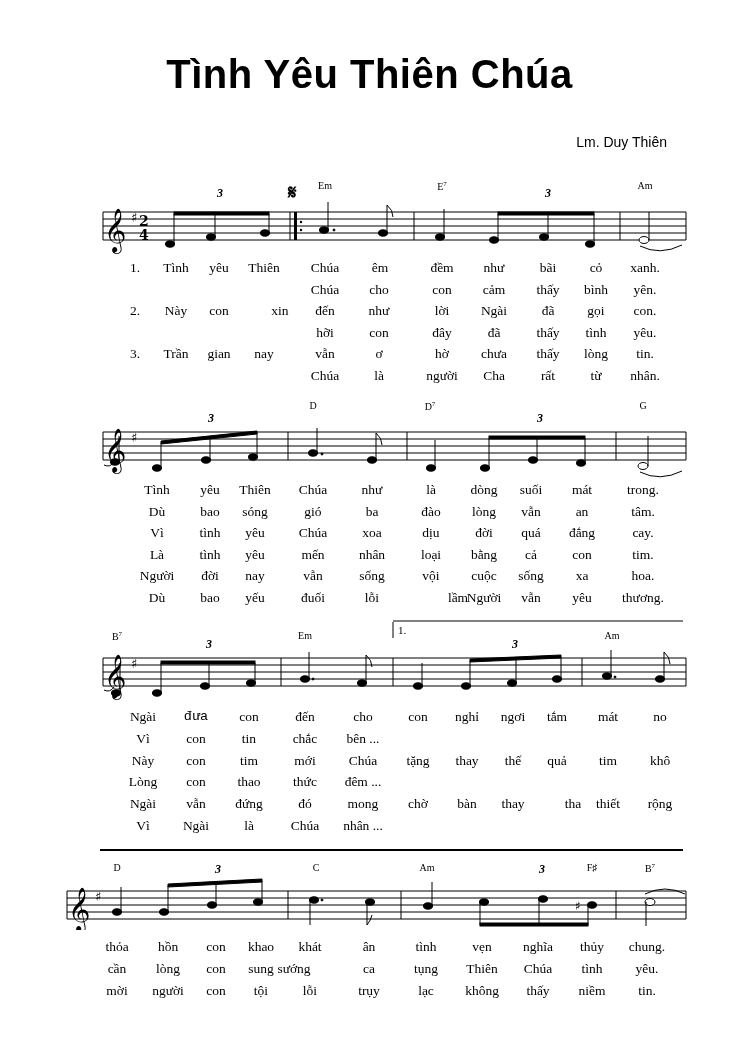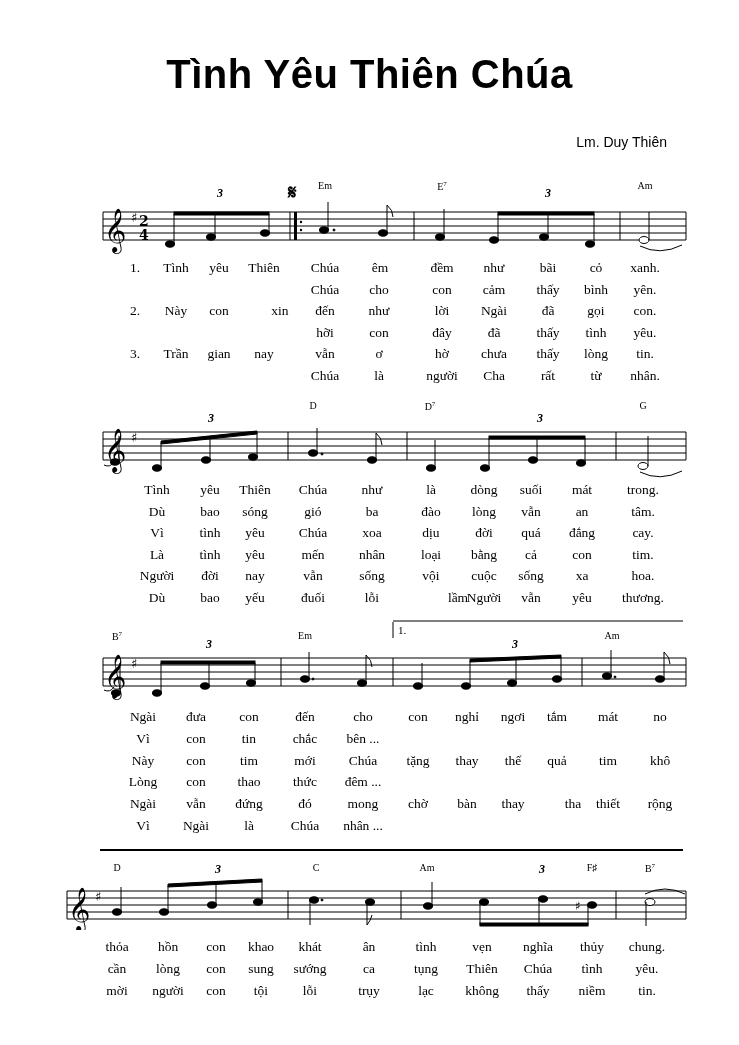--- a/index.html
+++ b/index.html
@@ -354,21 +354,21 @@
     <span class="lyric" style="left: 484px; top: 589.5px;">Người</span>
     <span class="lyric" style="left: 531px; top: 589.5px;">vẫn</span>
     <span class="lyric" style="left: 582px; top: 589.5px;">yêu</span>
     <span class="lyric" style="left: 643px; top: 589.5px;">thương.</span>
     <span class="chord" style="left: 117px; top: 630px;">B<sup>7</sup></span>
     <span class="chord" style="left: 305px; top: 630px;">Em</span>
     <span class="chord" style="left: 612px; top: 630px;">Am</span>
     <span class="triplet" style="left: 209px; top: 637px;">3</span>
     <span class="triplet" style="left: 515px; top: 637px;">3</span>
     <span class="lyric" style="left: 143px; top: 709px;">Ngài</span>
-    <span class="lyric" style="left: 196px; top: 709px;">đưa</span>
+    <span class="lyric" style="left: 196px; top: 709px; font-family: Liberation Mono, monospace;">đưa</span>
     <span class="lyric" style="left: 249px; top: 709px;">con</span>
     <span class="lyric" style="left: 305px; top: 709px;">đến</span>
     <span class="lyric" style="left: 363px; top: 709px;">cho</span>
     <span class="lyric" style="left: 418px; top: 709px;">con</span>
     <span class="lyric" style="left: 467px; top: 709px;">nghỉ</span>
     <span class="lyric" style="left: 513px; top: 709px;">ngơi</span>
     <span class="lyric" style="left: 557px; top: 709px;">tắm</span>
     <span class="lyric" style="left: 608px; top: 709px;">mát</span>
     <span class="lyric" style="left: 660px; top: 709px;">no</span>
     <span class="lyric" style="left: 143px; top: 730.8px;">Vì</span>
@@ -423,21 +423,21 @@
     <span class="lyric" style="left: 369px; top: 939px;">ân</span>
     <span class="lyric" style="left: 426px; top: 939px;">tình</span>
     <span class="lyric" style="left: 482px; top: 939px;">vẹn</span>
     <span class="lyric" style="left: 538px; top: 939px;">nghĩa</span>
     <span class="lyric" style="left: 592px; top: 939px;">thủy</span>
     <span class="lyric" style="left: 647px; top: 939px;">chung.</span>
     <span class="lyric" style="left: 117px; top: 961px;">cần</span>
     <span class="lyric" style="left: 168px; top: 961px;">lòng</span>
     <span class="lyric" style="left: 216px; top: 961px;">con</span>
     <span class="lyric" style="left: 261px; top: 961px;">sung</span>
-    <span class="lyric" style="left: 310px; top: 961px;">sướng</span>
+    <span class="lyric" style="left: 294px; top: 961px;">sướng</span>
     <span class="lyric" style="left: 369px; top: 961px;">ca</span>
     <span class="lyric" style="left: 426px; top: 961px;">tụng</span>
     <span class="lyric" style="left: 482px; top: 961px;">Thiên</span>
     <span class="lyric" style="left: 538px; top: 961px;">Chúa</span>
     <span class="lyric" style="left: 592px; top: 961px;">tình</span>
     <span class="lyric" style="left: 647px; top: 961px;">yêu.</span>
     <span class="lyric" style="left: 117px; top: 983px;">mời</span>
     <span class="lyric" style="left: 168px; top: 983px;">người</span>
     <span class="lyric" style="left: 216px; top: 983px;">con</span>
     <span class="lyric" style="left: 261px; top: 983px;">tội</span>

